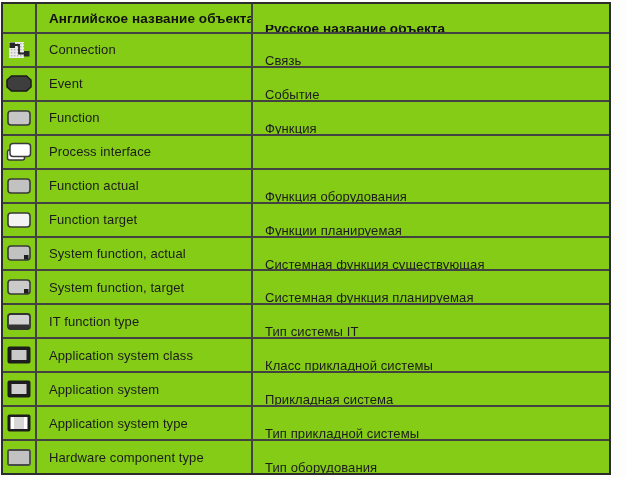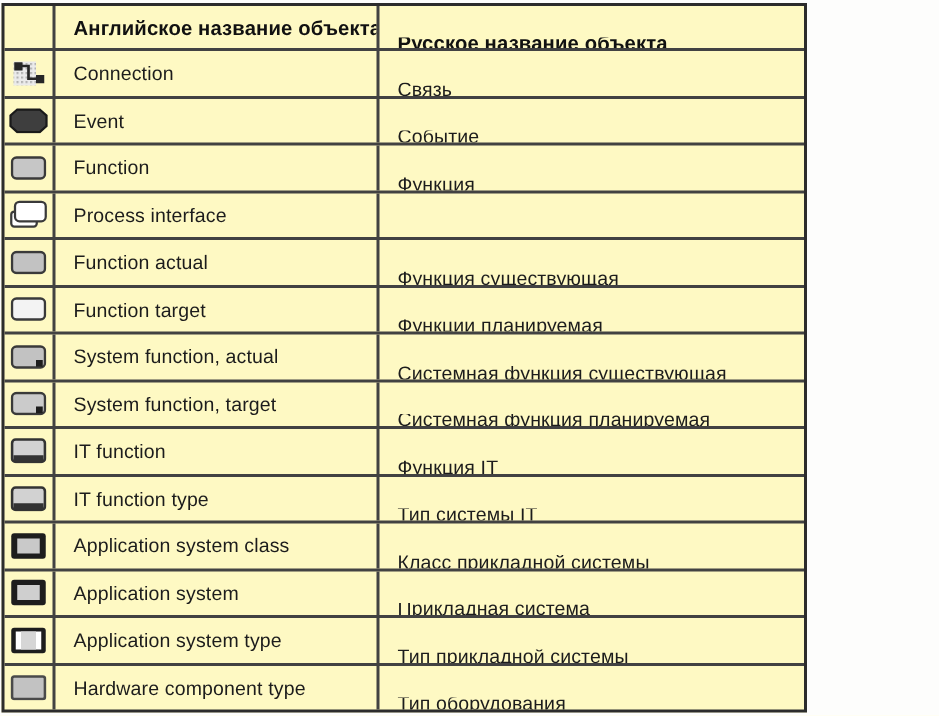--- a/index.html
+++ b/index.html
@@ -11,27 +11,27 @@
   .page {
     width: 626px;
     height: 477px;
     box-sizing: border-box;
     background: #fdfdfc;
     position: relative;
   }
   .table {
     position: absolute;
     left: 1px; top: 2px;
-    width: 537px;
+    width: 610px;
     height: 473px;
     box-sizing: border-box;
     border: 2px solid #2c2c2c;
     display: flex;
     flex-direction: column;
-    background: #fef9c3;
+    background: #84cc16;
   }
   .row {
     display: flex;
     flex: 1;
     border-top: 2px solid #424242;
     min-height: 0;
   }
   .row.header {
     border-top: none;
     flex: 0 0 28px;
@@ -152,21 +152,21 @@
     <div class="row">
       <div class="cell cell-icon">
         <svg class="icon-box" width="24" height="16" viewBox="0 0 24 16">
           <rect x="1" y="1" width="22" height="14" rx="3" fill="#c2c2c2" stroke="#3a3a3a" stroke-width="1.6"></rect>
         </svg>
       </div>
       <div class="cell cell-en">
         <span class="cell-text">Function actual</span>
       </div>
       <div class="cell cell-ru">
-        <span class="cell-text">Функция существующая</span>
+        <span class="cell-text">Функция оборудования</span>
       </div>
     </div>
 
     <div class="row">
       <div class="cell cell-icon">
         <svg class="icon-box" width="24" height="16" viewBox="0 0 24 16">
           <rect x="1" y="1" width="22" height="14" rx="3" fill="#f3f3f3" stroke="#3a3a3a" stroke-width="1.6"></rect>
         </svg>
       </div>
       <div class="cell cell-en">
@@ -200,34 +200,20 @@
         </svg>
       </div>
       <div class="cell cell-en">
         <span class="cell-text">System function, target</span>
       </div>
       <div class="cell cell-ru">
         <span class="cell-text">Системная функция планируемая</span>
       </div>
     </div>
 
-    <div class="row">
-      <div class="cell cell-icon">
-        <svg class="icon-box" width="24" height="17" viewBox="0 0 24 17">
-          <rect x="1" y="1" width="22" height="15" rx="2.5" fill="#d2d2d2" stroke="#333333" stroke-width="1.8"></rect>
-          <rect x="2" y="11.5" width="20" height="4" fill="#333333"></rect>
-        </svg>
-      </div>
-      <div class="cell cell-en">
-        <span class="cell-text">IT function</span>
-      </div>
-      <div class="cell cell-ru">
-        <span class="cell-text">Функция IT</span>
-      </div>
-    </div>
 
     <div class="row">
       <div class="cell cell-icon">
         <svg class="icon-box" width="24" height="17" viewBox="0 0 24 17">
           <rect x="1" y="1" width="22" height="15" rx="2.5" fill="#d2d2d2" stroke="#333333" stroke-width="1.8"></rect>
           <rect x="2" y="11.5" width="20" height="4" fill="#333333"></rect>
         </svg>
       </div>
       <div class="cell cell-en">
         <span class="cell-text">IT function type</span>

